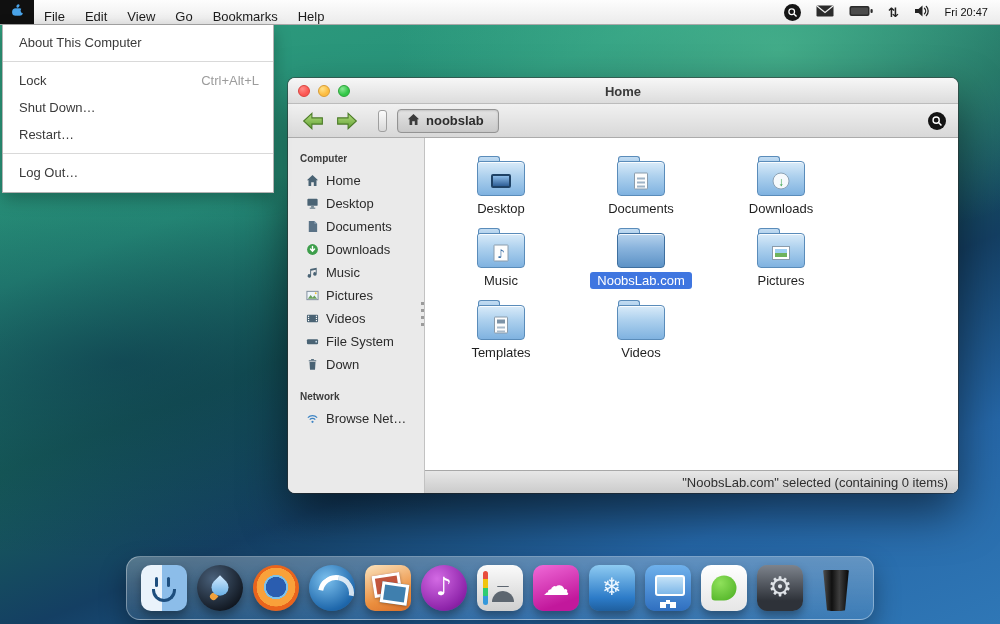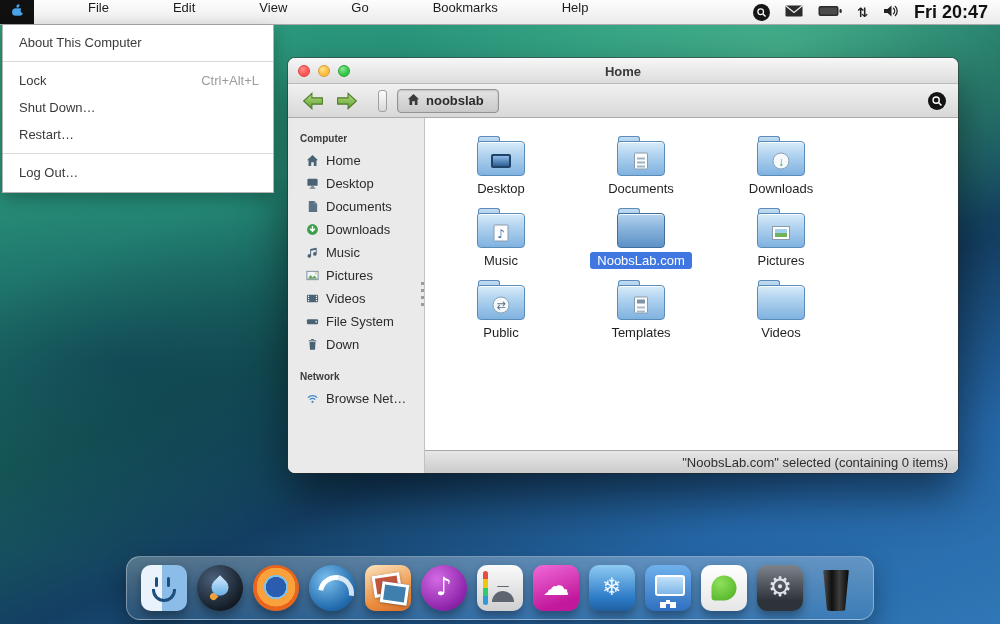--- a/index.html
+++ b/index.html
@@ -16,40 +16,40 @@
   }
 
   
   .menubar {
     position:absolute; top:0; left:0; right:0; height:25px; z-index:30;
     background:linear-gradient(#fdfdfd,#ebebeb);
     border-bottom:1px solid #a9a9a9;
     display:flex; align-items:stretch; font-size:13px; color:#1c1c1c;
   }
   .apple-btn { width:34px; display:flex; align-items:center; justify-content:center; background:#101010; }
-  .mb-item { display:flex; align-items:flex-start; padding:0 10px;margin-left:44px; }
+  .mb-item { display:flex; align-items:flex-end; padding:0 10px; }
   .mb-right { margin-left:auto; display:flex; align-items:center; gap:15px; padding-right:12px; }
   .tray-search { width:17px; height:17px; border-radius:50%; background:#161616; display:flex; align-items:center; justify-content:center; }
   .tray-arrows { font-family:"DejaVu Sans",sans-serif; font-size:13px; font-weight:bold; color:#222; }
-  .clock { font-weight:bold; font-size:18px; color:#111; }
+  .clock { font-weight:normal; font-size:11px; color:#111; }
 
   
   .apple-menu {
     position:absolute; top:25px; left:2px; width:272px; z-index:40;
     background:#ffffff; border:1px solid #b3b3b3; border-top:none;
     box-shadow:0 6px 16px rgba(0,0,0,.28); font-size:13px; color:#3a3a3a;
     padding:4px 0 6px;
   }
   .am-item { display:flex; justify-content:space-between; align-items:center; padding:6px 14px 6px 16px; }
   .am-shortcut { color:#9c9c9c; }
   .am-sep { height:1px; background:#d9d9d9; margin:5px 0; }
 
   
   .window {
-    position:absolute; left:288px; top:58px; width:670px; height:415px; z-index:10;
+    position:absolute; left:288px; top:78px; width:670px; height:415px; z-index:10;
     background:#fff; border-radius:7px; overflow:hidden;
     box-shadow:0 20px 45px rgba(0,0,0,.5), 0 0 0 1px rgba(60,60,60,.55);
     display:flex; flex-direction:column;
   }
   .titlebar {
     height:26px; flex:none; position:relative;
     background:linear-gradient(#f7f7f7,#dcdcdc);
     border-bottom:1px solid #bcbcbc;
   }
   .lights { position:absolute; left:10px; top:7px; display:flex; gap:8px; }
@@ -483,27 +483,20 @@
           <div class="folder">
               <div class="folder-body"></div>
               <span class="em em-pic"></span>
             </div>
           <span class="tile-label">Pictures</span>
         </div>
 
         <div class="tile">
           <div class="folder">
               <div class="folder-body"></div>
-              <span class="em em-share"></span>
-            </div>
-          <span class="tile-label">Public</span>
-        </div>
-        <div class="tile">
-          <div class="folder">
-              <div class="folder-body"></div>
               <span class="em em-template"></span>
             </div>
           <span class="tile-label">Templates</span>
         </div>
         <div class="tile">
           <div class="folder"><div class="folder-body"></div><span class="em em-film"></span></div>
           <span class="tile-label">Videos</span>
         </div>
 
       </div>

